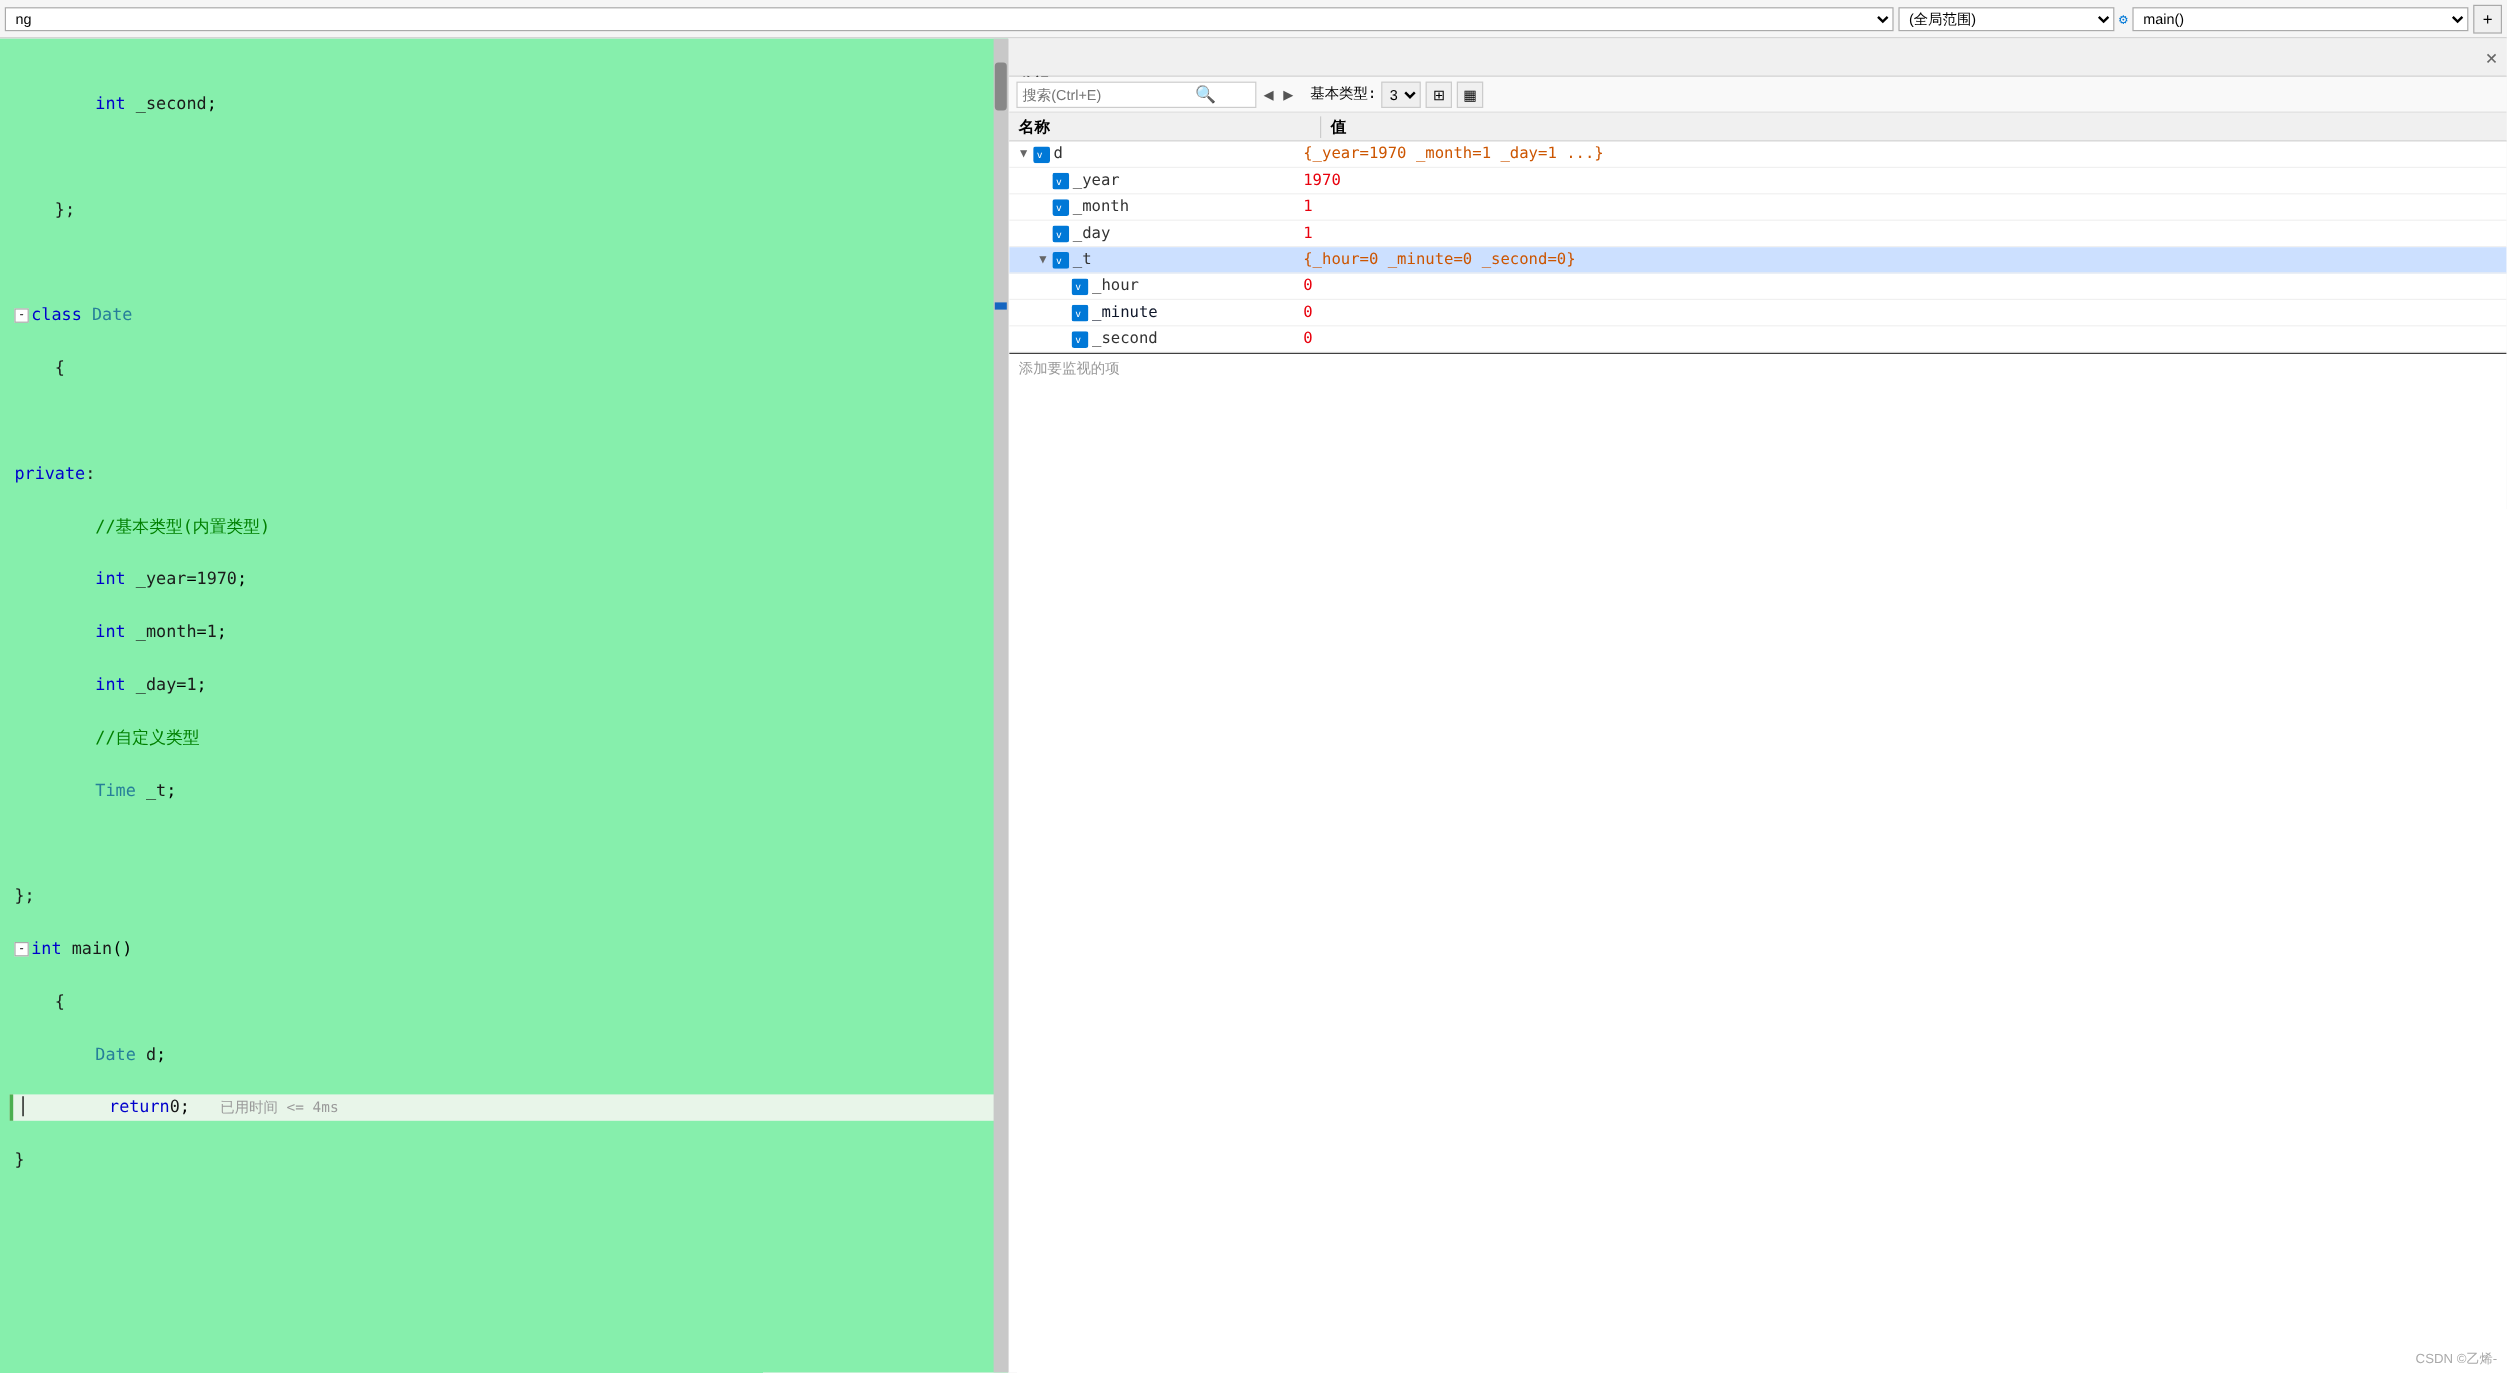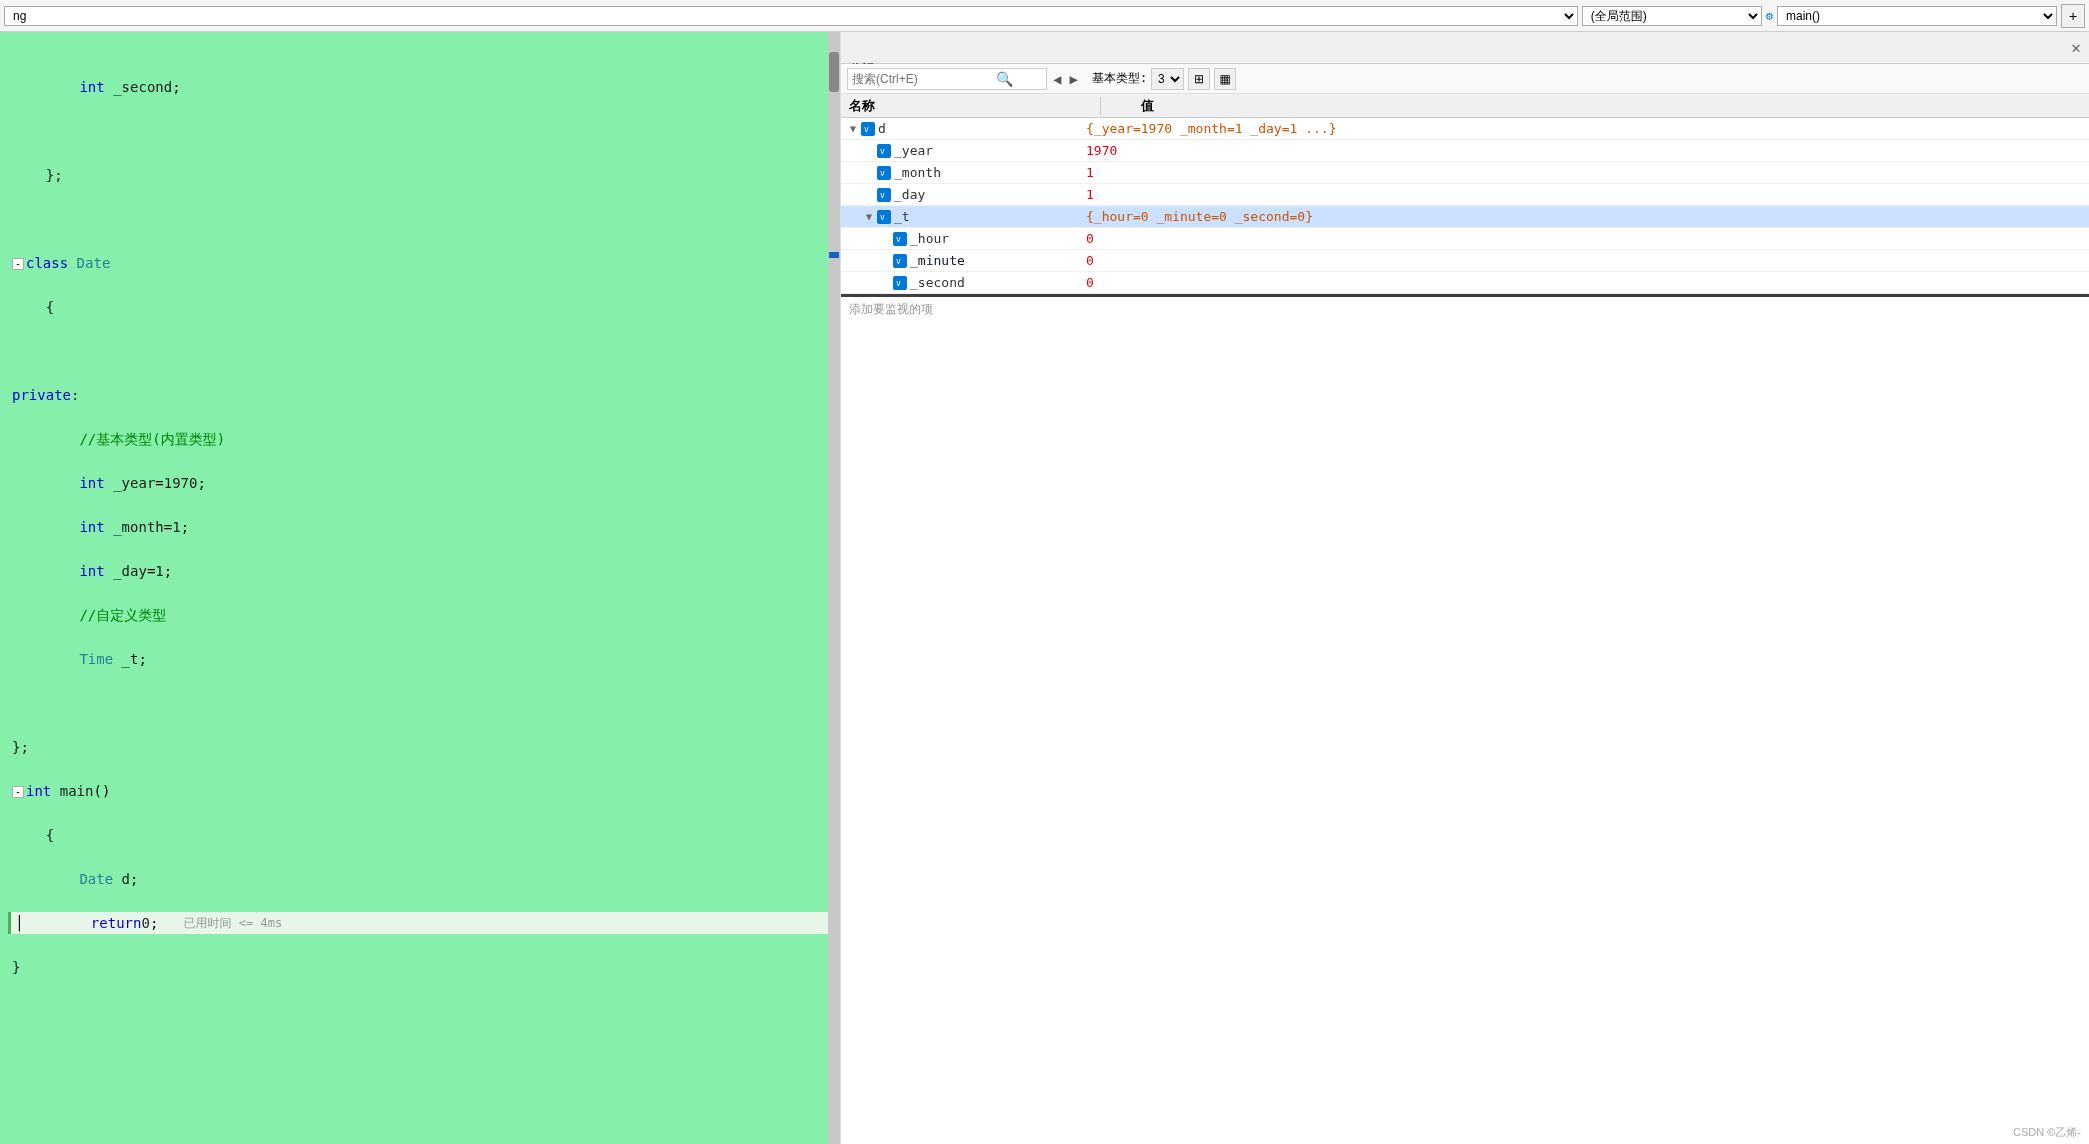--- a/index.html
+++ b/index.html
@@ -147,21 +147,20 @@
     }
 
     .watch-columns {
       display: flex;
       background: #f0f0f0;
       border-bottom: 1px solid #ccc;
       height: 24px;
       align-items: center;
       font-size: 13px;
       font-weight: bold;
-      gap: 32px;
     }
 
     .col-name {
       flex: 0 0 260px;
       padding: 0 8px;
       border-right: 1px solid #ccc;
     }
 
     .col-value {
       flex: 1;
@@ -183,21 +182,21 @@
     }
 
     .tree-row.selected {
       background: #cce0ff;
     }
 
     .add-watch {
       padding: 4px 8px;
       font-size: 12px;
       color: #999;
-      border-top: 3px solid #404040;
+      border-top: 1px solid #404040;
       cursor: pointer;
     }
     .kw-blue { color: #0000cc; }
     .class-name { color: #267f99; }
     .comment { color: #008000; }
     .var { color: #1a1a1a; }
     .teal { color: #267f99; }
     .normal { color: #1a1a1a; }
     .inline-hint { color: #999; font-size: 12px; }
     .fold-btn {

